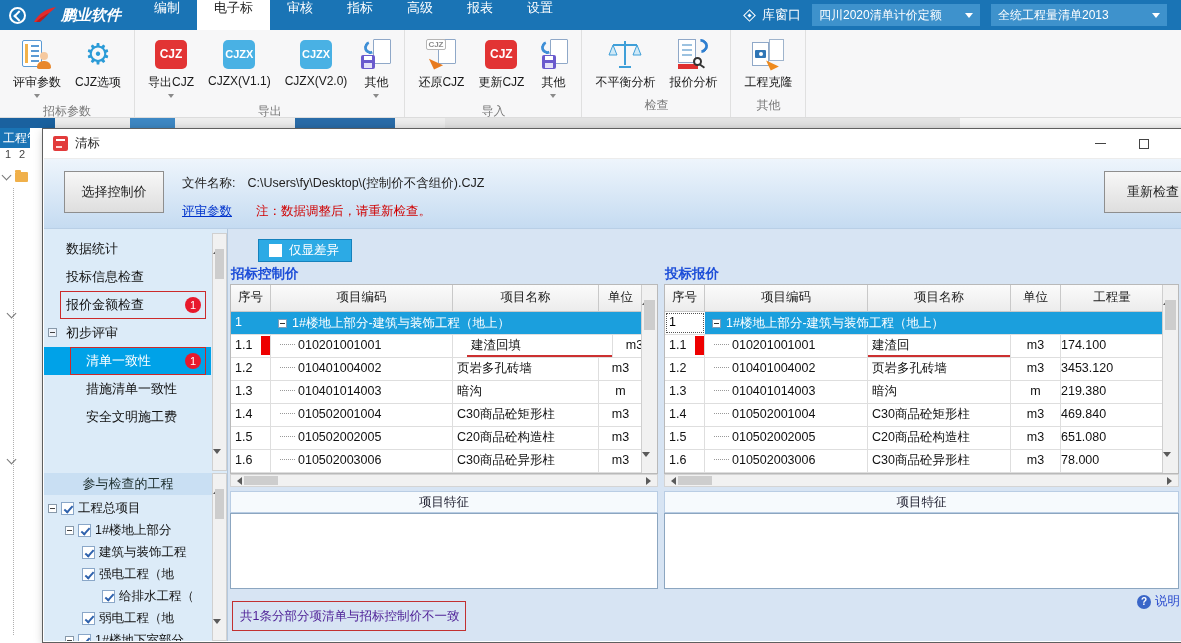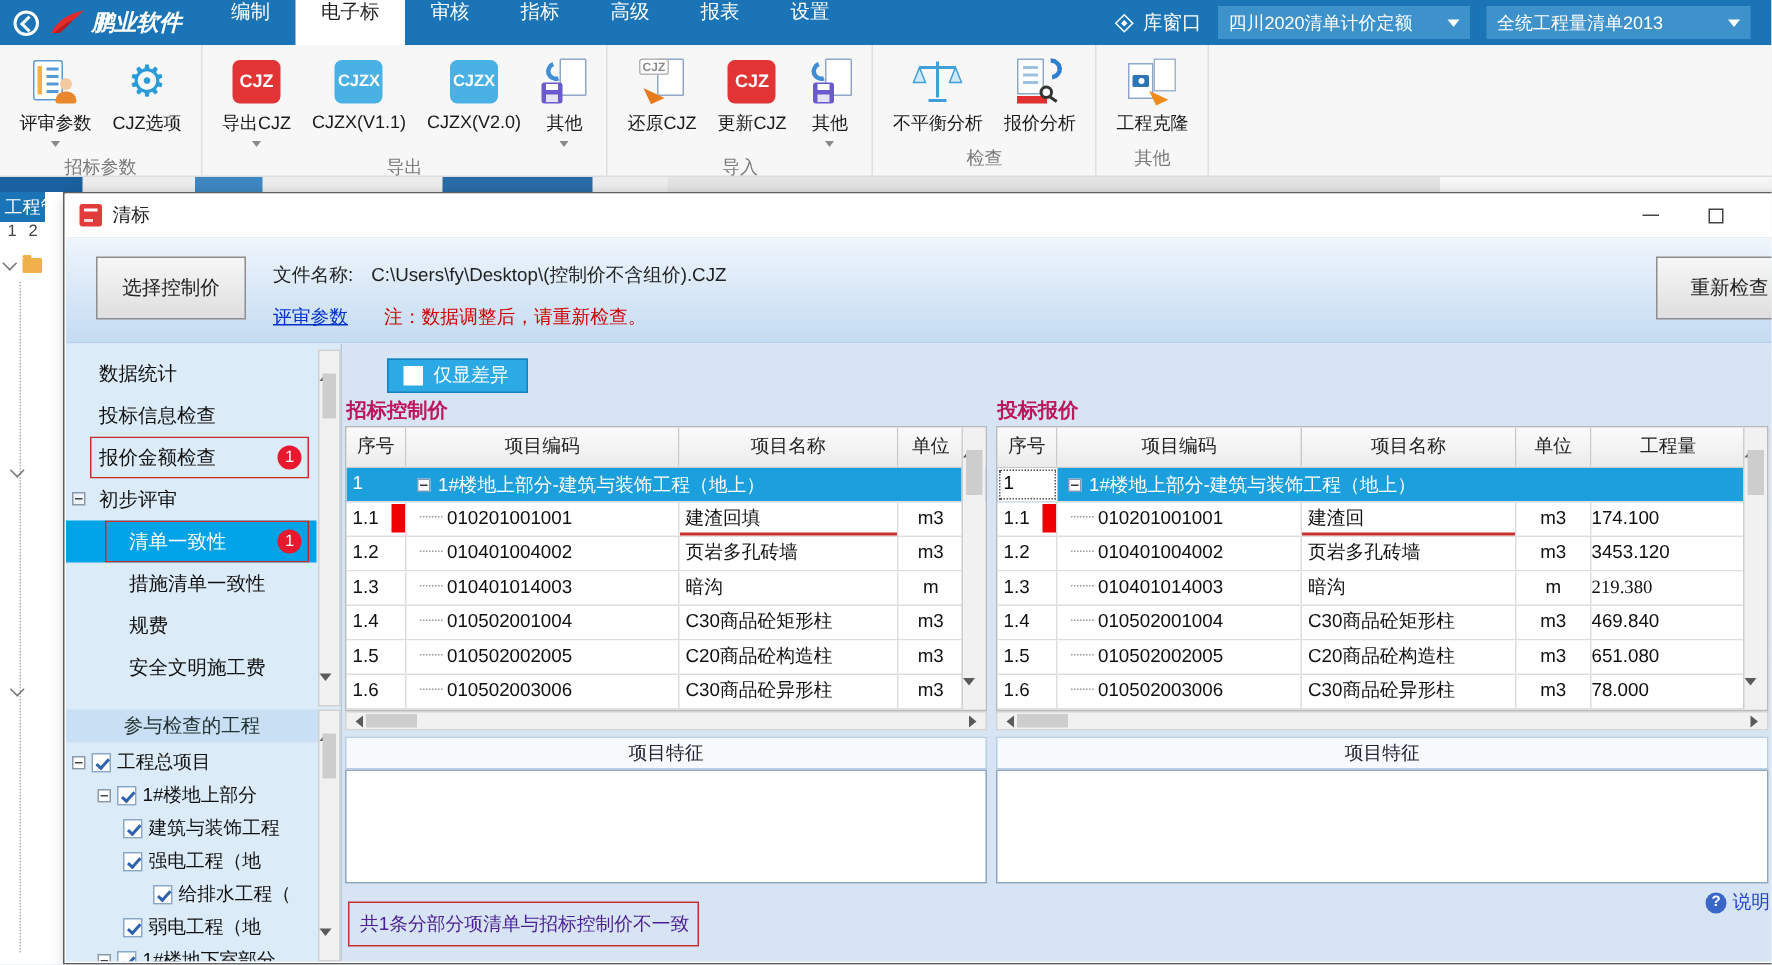--- a/index.html
+++ b/index.html
@@ -129,21 +129,21 @@
 #side-tree{position:absolute;left:0;right:16px;top:268px;bottom:0;overflow:hidden}
 .tree-row{height:22px;display:flex;align-items:center;font-size:12.5px;color:#111;white-space:nowrap;overflow:hidden;cursor:pointer}
 .texp{width:9px;height:9px;background:#fff;border:1px solid #8899aa;position:relative;margin-right:4px;flex-shrink:0}
 .texp::after{content:"";position:absolute;left:1px;top:3px;width:5px;height:1px;background:#444}
 .cb{width:13px;height:13px;background:#fff;border:1px solid #8aa7c8;position:relative;margin-right:4px;flex-shrink:0}
 .cb.checked::after{content:"";position:absolute;left:2px;top:3px;width:7px;height:3px;border-left:2px solid #2f62ad;border-bottom:2px solid #2f62ad;transform:rotate(-48deg)}
 .tree-label{overflow:hidden}
 
 #diff-btn{position:absolute;left:214px;top:10px;width:94px;height:23px;background:#2caae5;border:1px solid #1581bc;display:flex;align-items:center;color:#fff;font-size:12.5px;cursor:pointer}
 #diff-cb{width:13px;height:13px;background:#fff;margin:0 7px 0 10px}
-#ltitle,#rtitle{position:absolute;top:36px;font-weight:bold;font-size:13.5px;color:#be185d}
+#ltitle,#rtitle{position:absolute;top:36px;font-weight:bold;font-size:13.5px;color:#1d4ed8}
 #ltitle{left:187px}#rtitle{left:621px}
 .gtable{position:absolute;top:55px;height:190px;background:#fff;border:1px solid #b9b9b9;overflow:hidden}
 #ltable{left:186px;width:428px}
 #rtable{left:620px;width:515px}
 .thead{display:flex;border-bottom:1px solid #c9c9c9}
 .th{height:26px;line-height:25px;text-align:center;font-size:12.5px;color:#222;border-right:1px solid #c9c9c9;background:linear-gradient(#fbfbfb,#ececec);flex-shrink:0;overflow:hidden}
 .trow{display:flex;border-bottom:1px solid #dedede;background:#fff}
 .td{height:22px;line-height:21px;font-size:12.5px;color:#111;border-right:1px solid #dedede;padding-left:4px;white-space:nowrap;overflow:hidden;flex-shrink:0;position:relative}
 .td.unit{text-align:center;padding-left:0}
 .td.qty{padding-right:5px;padding-left:0}
@@ -424,21 +424,20 @@
   </div>
   <div id="dlg-body">
     <div id="dlg-sidebar">
       <div id="side-items">
           <div class="side-item"><span class="side-label">数据统计</span></div>
           <div class="side-item"><span class="side-label">投标信息检查</span></div>
           <div class="side-item"><span class="side-label">报价金额检查</span><span class="badge">1</span><span class="redbox"></span></div>
           <div class="side-item"><span class="mini-exp"></span><span class="side-label">初步评审</span></div>
           <div class="side-item indent selected"><span class="side-label">清单一致性</span><span class="badge">1</span><span class="redbox redbox-indent"></span></div>
           <div class="side-item indent"><span class="side-label">措施清单一致性</span></div>
-          <div class="side-item indent"><span class="side-label">规费</span></div>
           <div class="side-item indent"><span class="side-label">安全文明施工费</span></div>
         </div>
       <div class="side-sb1" id="side-sb1">
           <div><span class="tri-up"></span></div>
           <div class="vthumb"></div>
           <div style="position: absolute; bottom: 1px; left: 0px; right: 0px;"><span class="tri-down"></span></div>
         </div>
       <div id="tree-title">参与检查的工程</div>
       <div id="side-tree">
           <div class="tree-row" style="padding-left: 4px;">
@@ -496,21 +495,21 @@
           <div class="trow group-row">
             <span class="td" style="width: 40px;">1</span>
             <span class="td grp-rest">
               <span class="exp"></span>
               <span class="grp-label">1#楼地上部分-建筑与装饰工程（地上）</span>
             </span>
           </div>
           <div class="trow">
             <span class="td sn" style="width: 40px;"><span>1.1</span><span class="flag"></span></span>
             <span class="td code" style="width: 182px;"><span class="tdots"></span><span>010201001001</span></span>
-            <span class="td name uline" style="width: 146px;"><span>建渣回填</span></span>
+            <span class="td name uline" style="width: 146px; margin-left: 14px;"><span>建渣回填</span></span>
             <span class="td unit" style="width: 44px;">m3</span>
           </div>
           <div class="trow">
             <span class="td sn" style="width: 40px;"><span>1.2</span></span>
             <span class="td code" style="width: 182px;"><span class="tdots"></span><span>010401004002</span></span>
             <span class="td name" style="width: 146px;"><span>页岩多孔砖墙</span></span>
             <span class="td unit" style="width: 44px;">m3</span>
           </div>
           <div class="trow">
             <span class="td sn" style="width: 40px;"><span>1.3</span></span>
@@ -582,21 +581,21 @@
             <span class="td code" style="width: 163px;"><span class="tdots"></span><span>010401004002</span></span>
             <span class="td name" style="width: 143px;"><span>页岩多孔砖墙</span></span>
             <span class="td unit" style="width: 50px;">m3</span>
             <span class="td qty" style="width: 103px;">3453.120</span>
           </div>
           <div class="trow">
             <span class="td sn" style="width: 40px;"><span>1.3</span></span>
             <span class="td code" style="width: 163px;"><span class="tdots"></span><span>010401014003</span></span>
             <span class="td name" style="width: 143px;"><span>暗沟</span></span>
             <span class="td unit" style="width: 50px;">m</span>
-            <span class="td qty" style="width: 103px; font-family: Liberation Serif, serif;">219.380</span>
+            <span class="td qty" style="width: 103px;">219.380</span>
           </div>
           <div class="trow">
             <span class="td sn" style="width: 40px;"><span>1.4</span></span>
             <span class="td code" style="width: 163px;"><span class="tdots"></span><span>010502001004</span></span>
             <span class="td name" style="width: 143px;"><span>C30商品砼矩形柱</span></span>
             <span class="td unit" style="width: 50px;">m3</span>
             <span class="td qty" style="width: 103px;">469.840</span>
           </div>
           <div class="trow">
             <span class="td sn" style="width: 40px;"><span>1.5</span></span>

